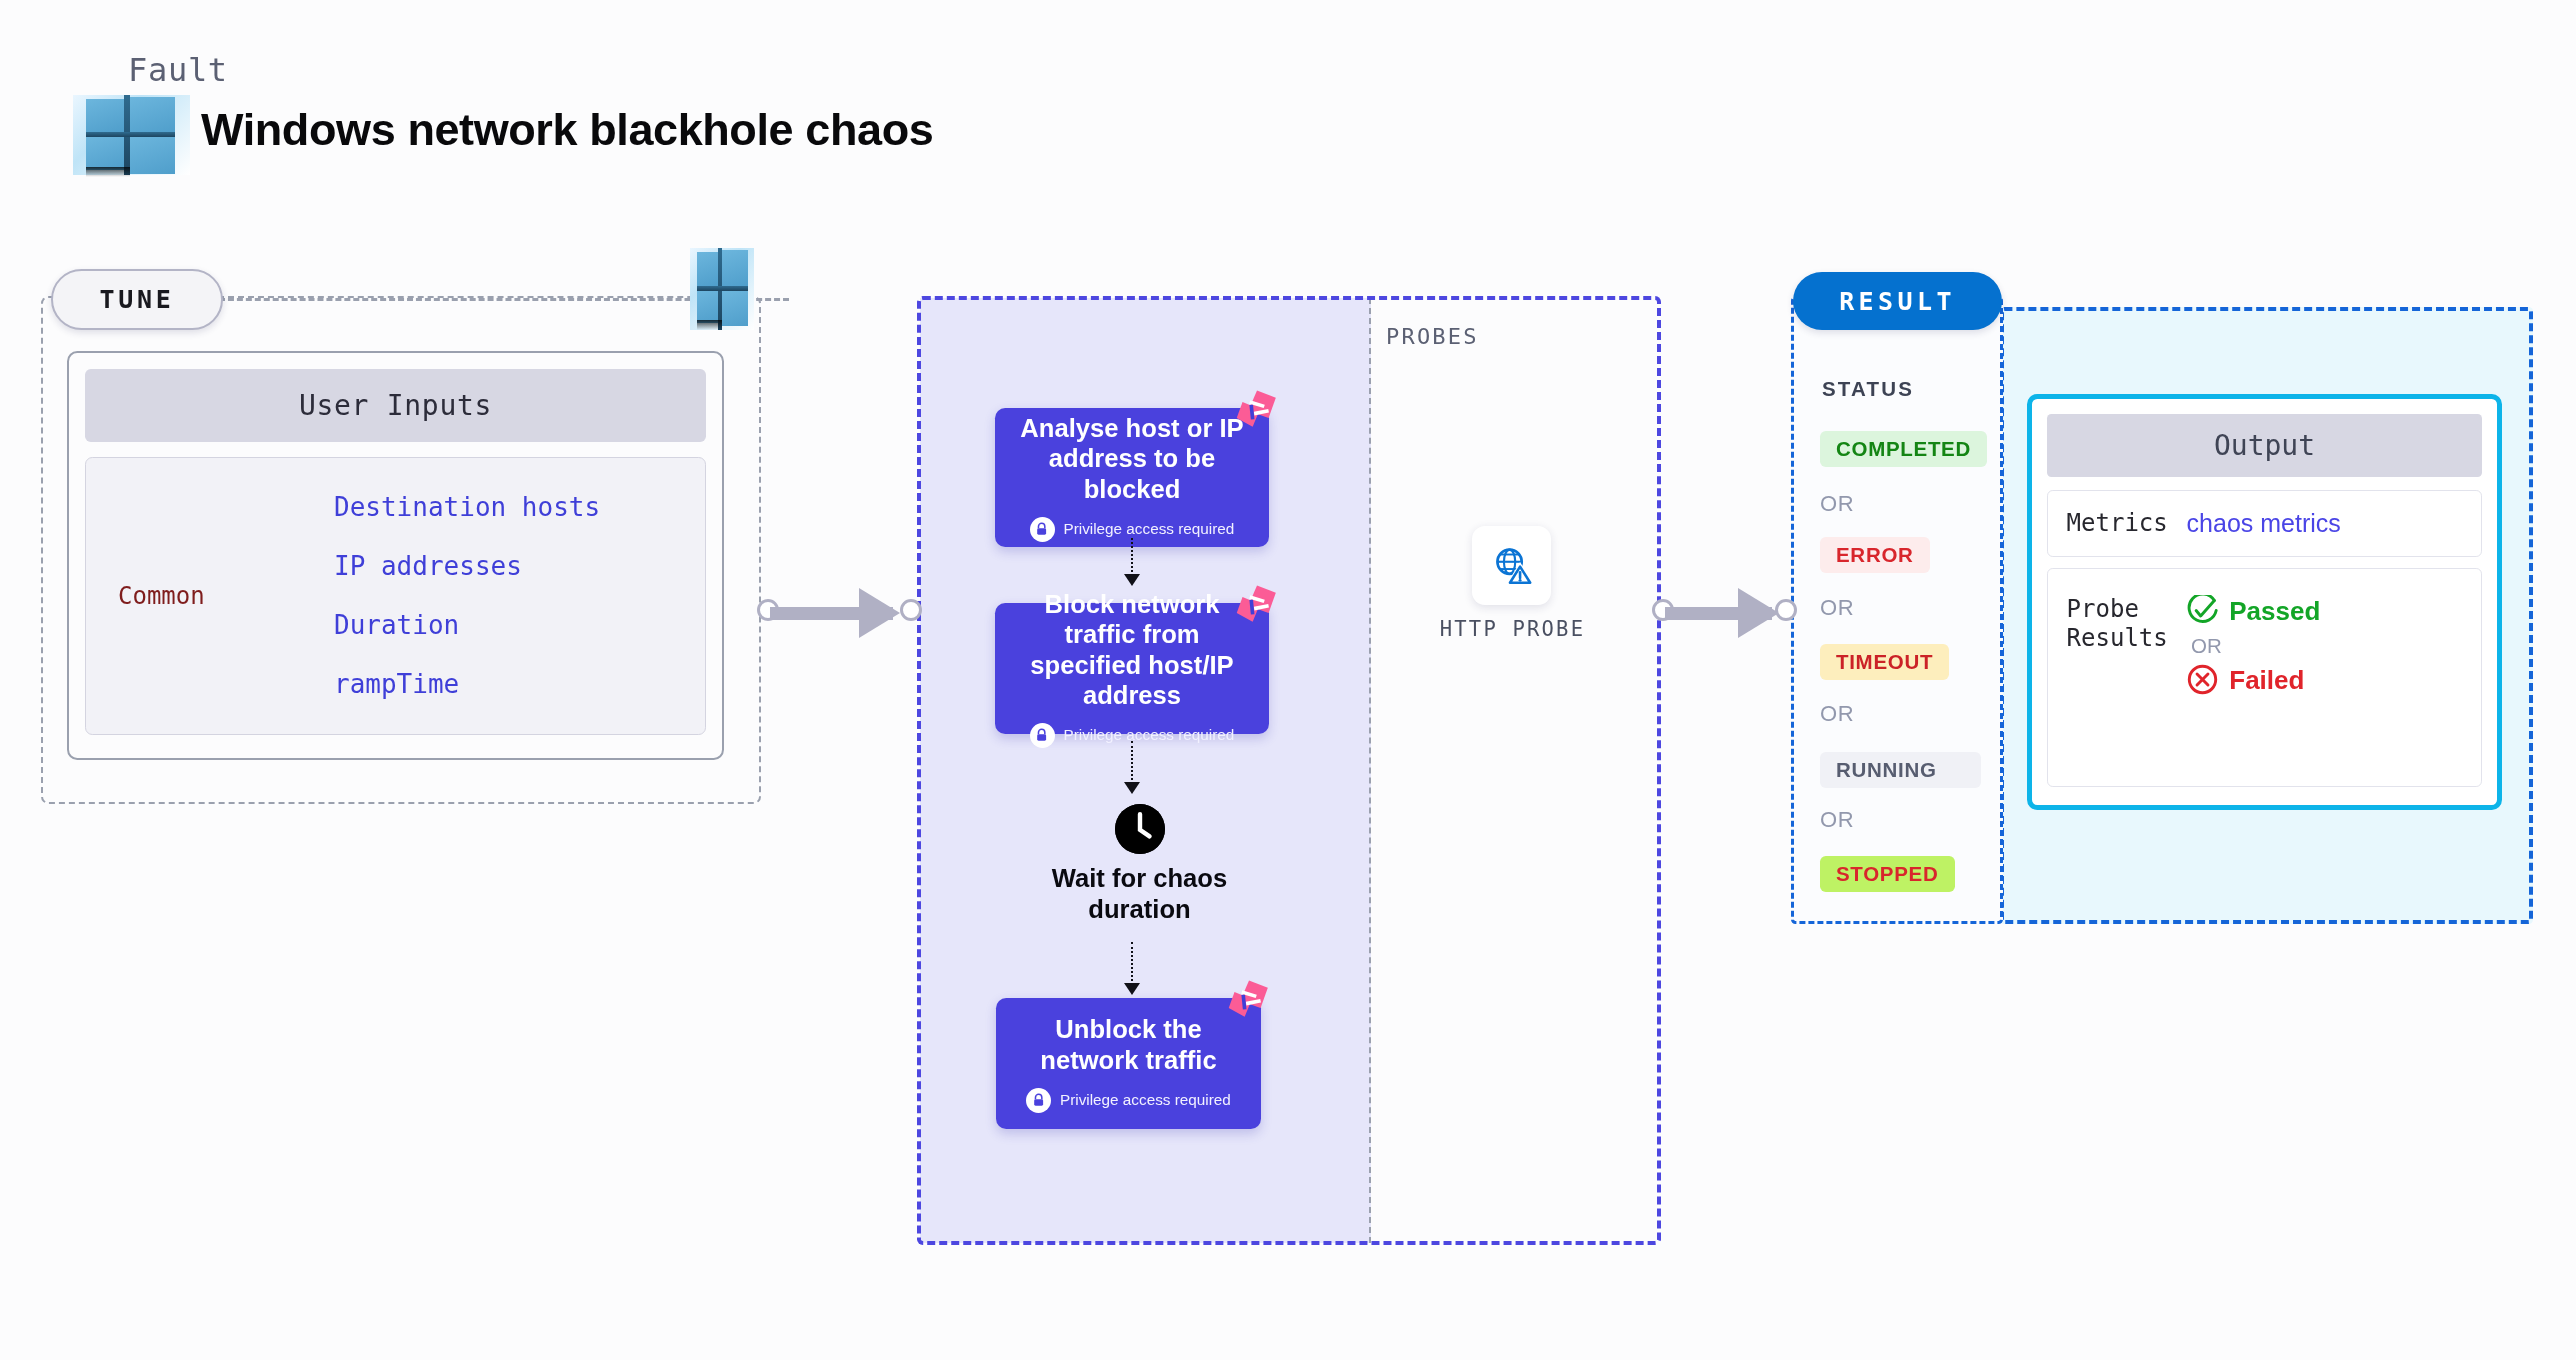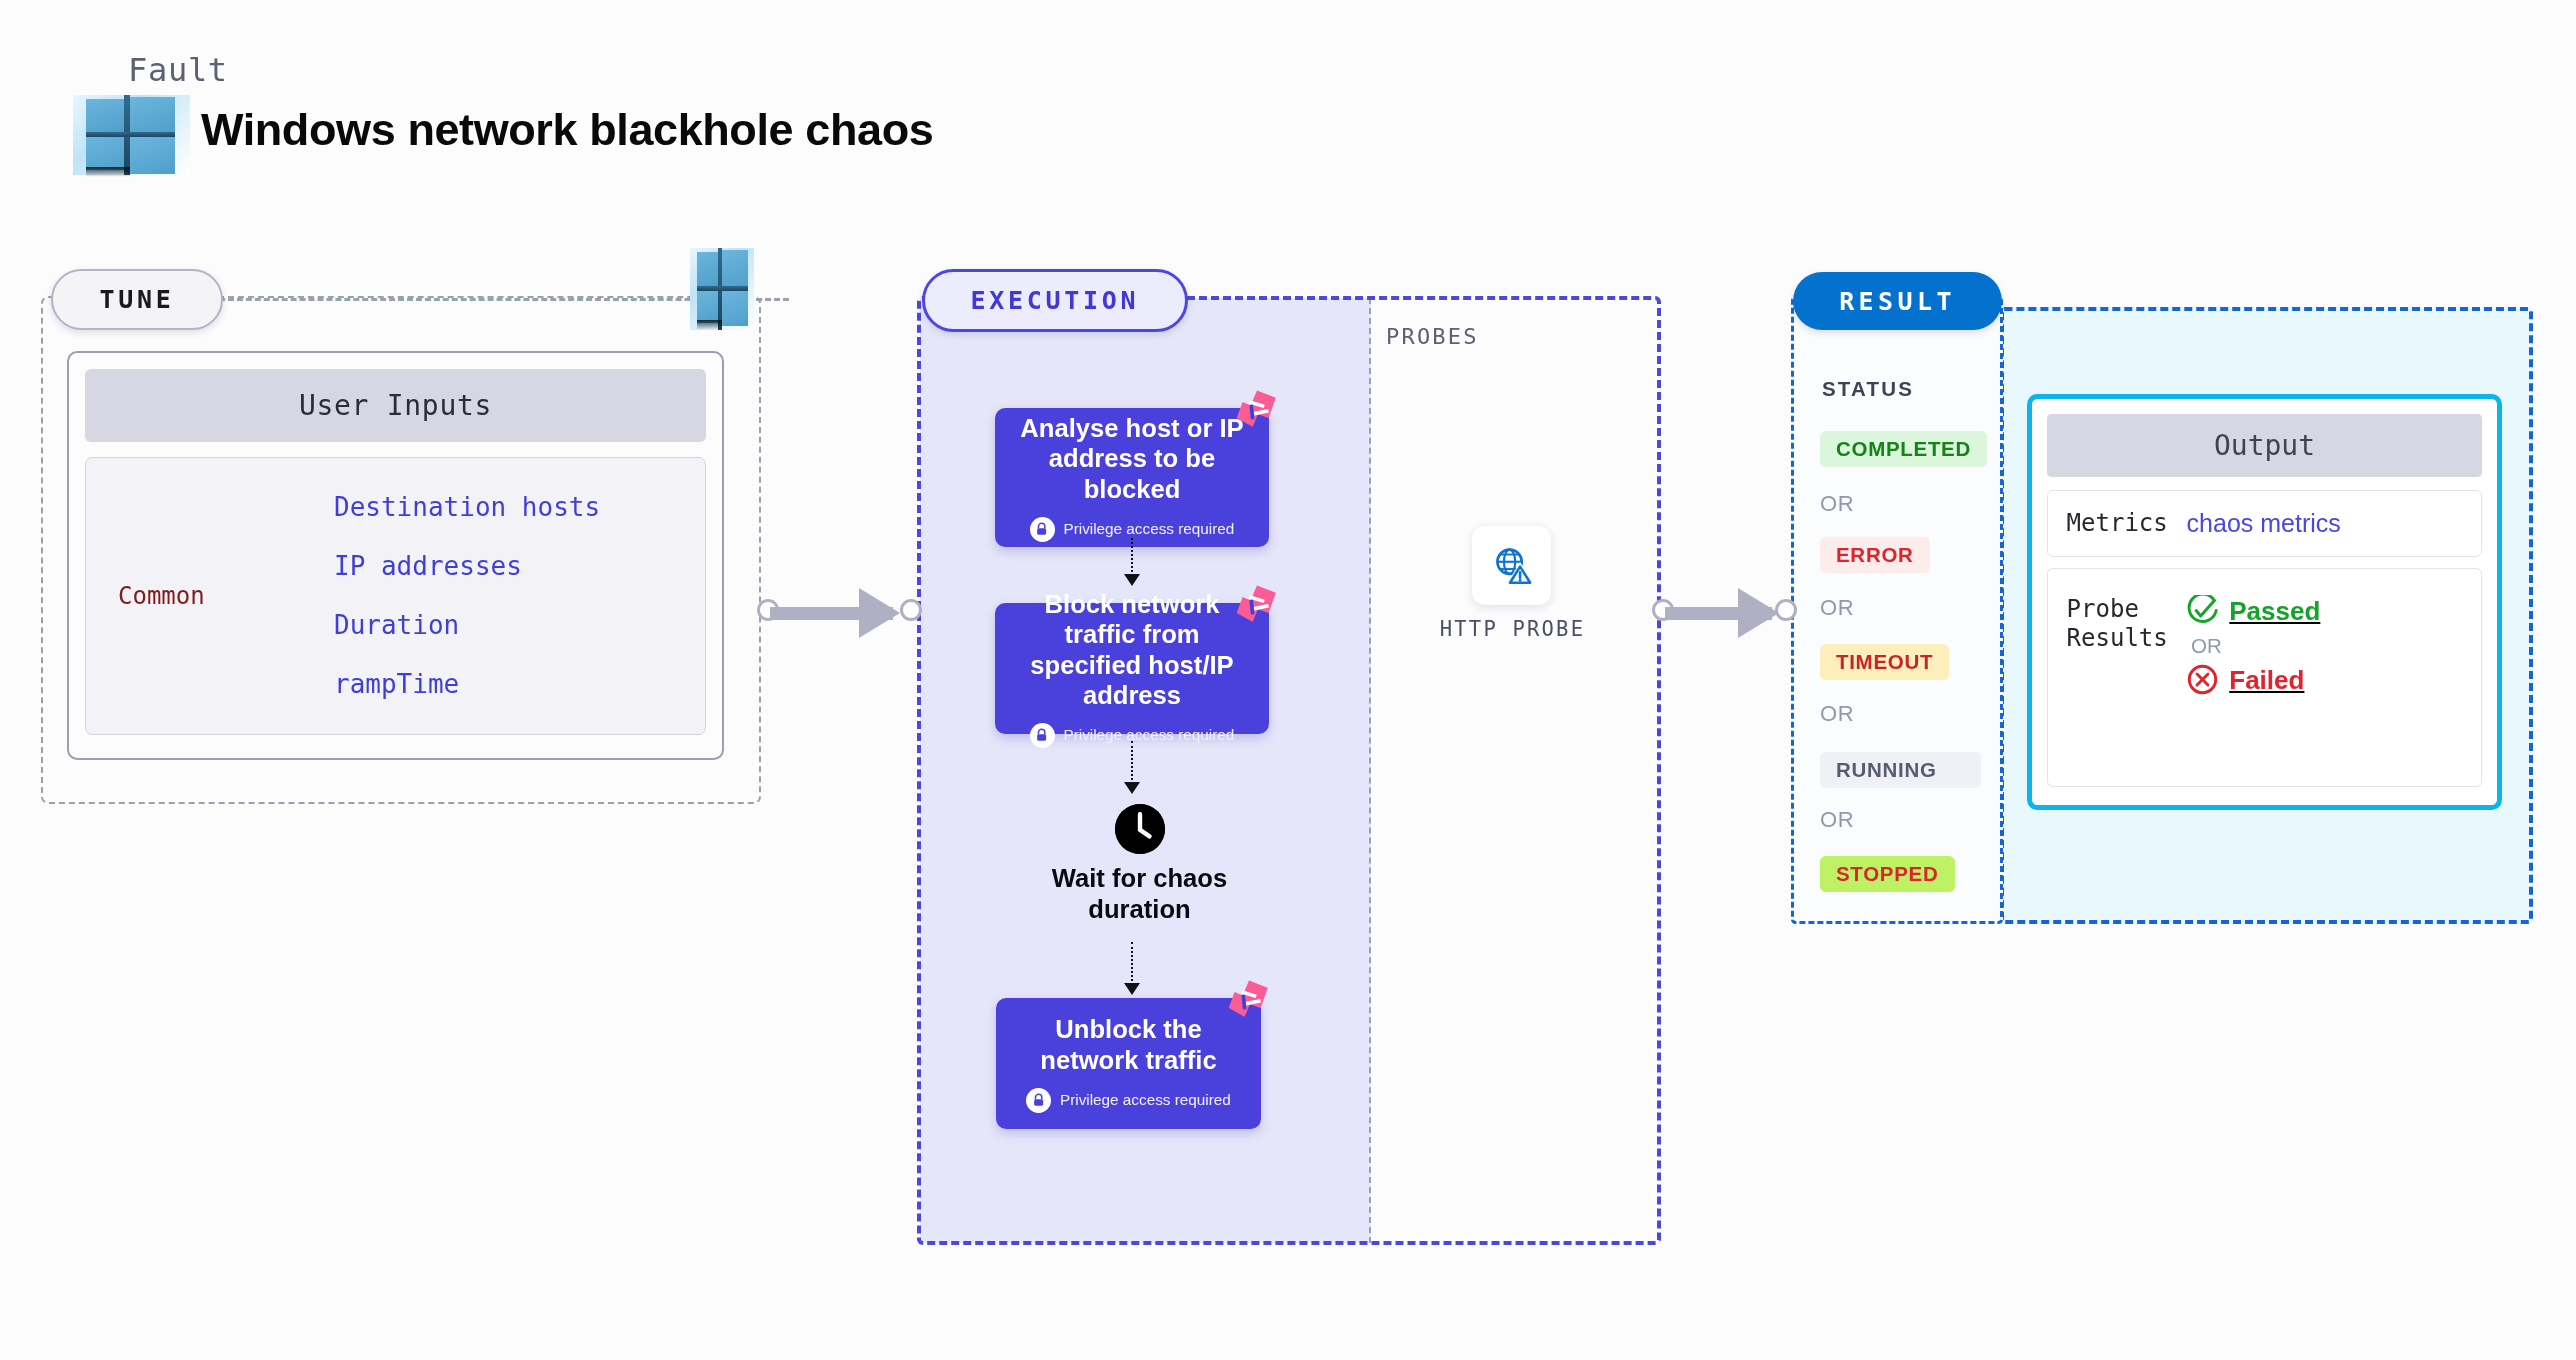--- a/index.html
+++ b/index.html
@@ -224,21 +224,21 @@
   }
   .o-val-link{
     font-family:Liberation Sans, sans-serif;
     font-size:25px;color:#4a45e6;
   }
   #probe-results-row{
     margin-top:11.7px;height:219px;border:1.5px solid #e2e3ec;border-radius:5.8px;
     display:flex;align-items:flex-start;padding-top:26px;box-sizing:border-box;
   }
   #probe-outcomes{display:flex;flex-direction:column;gap:5.8px;}
-  .outcome{display:flex;align-items:center;gap:11.7px;text-decoration:underline;}
+  .outcome{display:flex;align-items:center;gap:11.7px;}
   .outcome .otext{font-size:26px;font-weight:bold;}
   .outcome-or{font-size:20.5px;color:#9298ad;padding-left:4.4px;}
 </style>
 </head>
 <body>
 
 <div class="canvas">
 
   <div id="header">
     <div id="fault-label">Fault</div>
@@ -287,21 +287,20 @@
 
   <div class="connector" style="left:757px;top:588px;width:165px;">
     <div class="dot" style="left:0px;"></div>
     <div class="shaft" style="width:123px;"></div>
     <div class="head" style="left:102px;"></div>
     <div class="dot" style="left:143px;"></div>
   </div>
 
   <div id="exec-panel"></div>
   <div id="exec-outer"></div>
-  <div id="exec-badge" class="sec-badge">EXECUTION</div>
   <div id="probes-label">PROBES</div>
 
   <div class="exec-card" style="left:995px;top:392px;width:274px;height:139px;margin-top:16px;">
     <span class="corner-badge">
       <svg viewBox="0 0 60 58" width="44" height="42">
         <path d="M30 2 L56 12 L46 40 L18 30 Z" fill="#fb5c96"></path>
         <path d="M10 18 L34 28 L24 52 L2 40 Z" fill="#fb5c96"></path>
         <path d="M20 18 L40 24" stroke="#ffffff" stroke-width="5" fill="none"></path>
         <path d="M26 34 L46 30" stroke="#ffffff" stroke-width="5" fill="none"></path>
         <path d="M22 22 L24 42" stroke="#3f3fd8" stroke-width="5" fill="none"></path>

